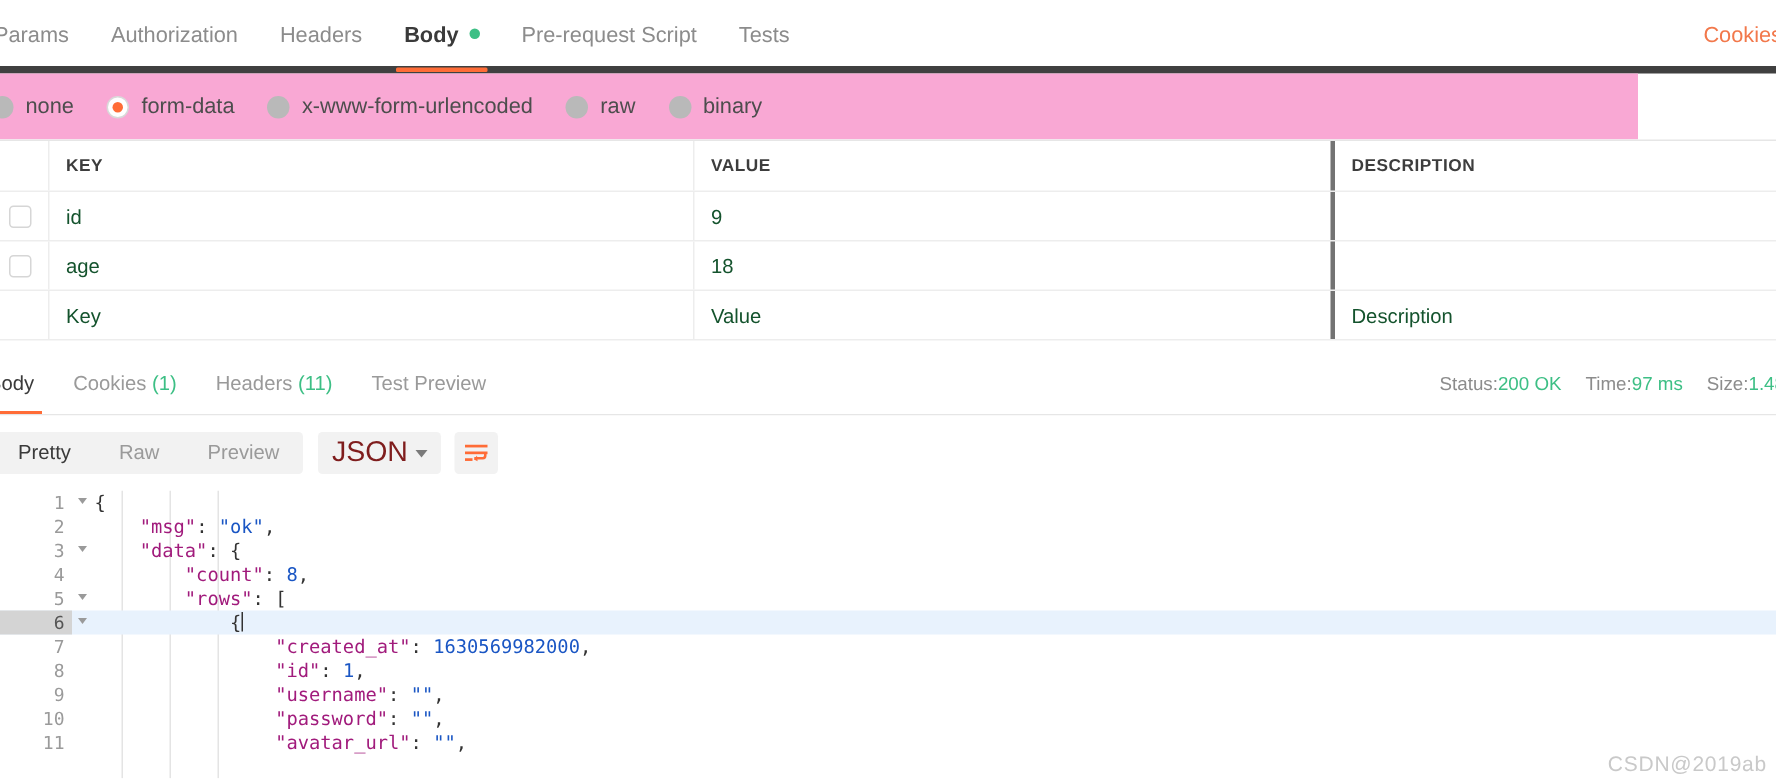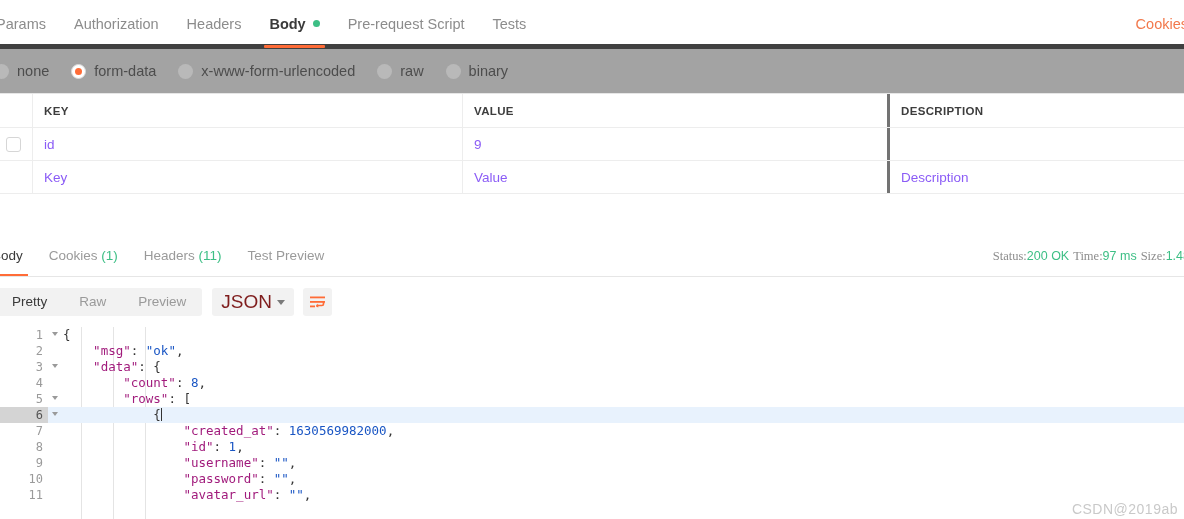--- a/index.html
+++ b/index.html
@@ -33,22 +33,22 @@
     display: inline-block; width: 7px; height: 7px; border-radius: 50%;
     background: #3dbf85; margin-left: 7px; vertical-align: 2px;
   }
   .cookies-link {
     position: absolute; right: -4px; top: 0; height: 48px; line-height: 48px;
     font-size: 14.5px; color: #f2784b; cursor: pointer; padding-right: 0;
   }
 
   
   .body-types {
-    position: absolute; left: 0; top: 49px; width: 1184px; height: 44px;
-    display: flex; align-items: center; background: #a3a3a3;
+    position: absolute; left: 0; top: 49px; width: 1092px; height: 44px;
+    display: flex; align-items: center; background: #f9a8d4;
   }
   .bt-opt { display: flex; align-items: center; margin-right: 22px; cursor: pointer; }
   .bt-opt.first { margin-left: -6px; }
   .radio {
     width: 15px; height: 15px; border-radius: 50%; background: #b9b9b9;
     margin-right: 8px; flex: none; position: relative;
   }
   .radio.on { background: #ffffff; border: 1px solid #d9d9d9; }
   .radio.on::after {
     content: ""; position: absolute; left: 3px; top: 3px;
@@ -69,21 +69,21 @@
   }
   .cb {
     width: 15px; height: 15px; border: 1px solid #d6d6d6; border-radius: 3px;
     background: #fff; margin-left: -6px; cursor: pointer;
   }
   .cell-key   { width: 430px; flex: none; border-right: 1px solid #ededed; }
   .cell-value { width: 427px; flex: none; border-right: 3px solid #737373; }
   .cell-desc  { flex: 1 1 auto; }
   .cell-key, .cell-value, .cell-desc {
     display: flex; align-items: center; padding: 0 0 0 11px;
-    font-size: 13.5px; color: #8b5cf6; overflow: hidden; white-space: nowrap;
+    font-size: 13.5px; color: #14532d; overflow: hidden; white-space: nowrap;
   }
   .kv-row.head .cell-key,
   .kv-row.head .cell-value,
   .kv-row.head .cell-desc {
     font-size: 11.5px; font-weight: 700; color: #3d3d3d; letter-spacing: .35px;
   }
 
   
   .res-tabs {
     position: absolute; left: 0; top: 236px; width: 1184px; height: 41px;
@@ -98,21 +98,21 @@
   .res-tab.active { color: #3a3a3a; }
   .res-tab.active::after {
     content: ""; position: absolute; left: 0; right: 8px; bottom: 0;
     height: 2.5px; background: #ff6c37;
   }
   .cnt { color: #3dbf85; }
   .res-meta {
     position: absolute; right: -6px; top: 0; height: 40px; line-height: 40px;
     font-size: 12.5px; color: #8c8c8c; white-space: nowrap;
   }
-  .res-meta .mk { margin-left: 4px; font-family: Liberation Serif, serif; }
+  .res-meta .mk { margin-left: 16px; }
   .res-meta .mv { color: #3dbf85; margin-left: 0; }
 
   
   .fmt-bar {
     position: absolute; left: 0; top: 277px; width: 1184px; height: 50px;
     background: #fff; display: flex; align-items: center;
   }
   .fmt-group {
     display: flex; align-items: center; background: #f2f2f2;
     border-radius: 3px; height: 28px; margin-left: -4px;
@@ -227,20 +227,28 @@
     <div id="kv-rows-host">
         <div class="kv-row">
           <div class="cell-check">
             <span class="cb"></span>
           </div>
           <div class="cell-key">id</div>
           <div class="cell-value">9</div>
           <div class="cell-desc"></div>
         </div>
         <div class="kv-row">
+          <div class="cell-check">
+            <span class="cb"></span>
+          </div>
+          <div class="cell-key">age</div>
+          <div class="cell-value">18</div>
+          <div class="cell-desc"></div>
+        </div>
+        <div class="kv-row">
           <div class="cell-check"></div>
           <div class="cell-key">Key</div>
           <div class="cell-value">Value</div>
           <div class="cell-desc">Description</div>
         </div>
       </div>
   </div>
 
   <div class="res-tabs">
     <div id="response-tabs-host" style="display:flex;align-items:flex-start;">

